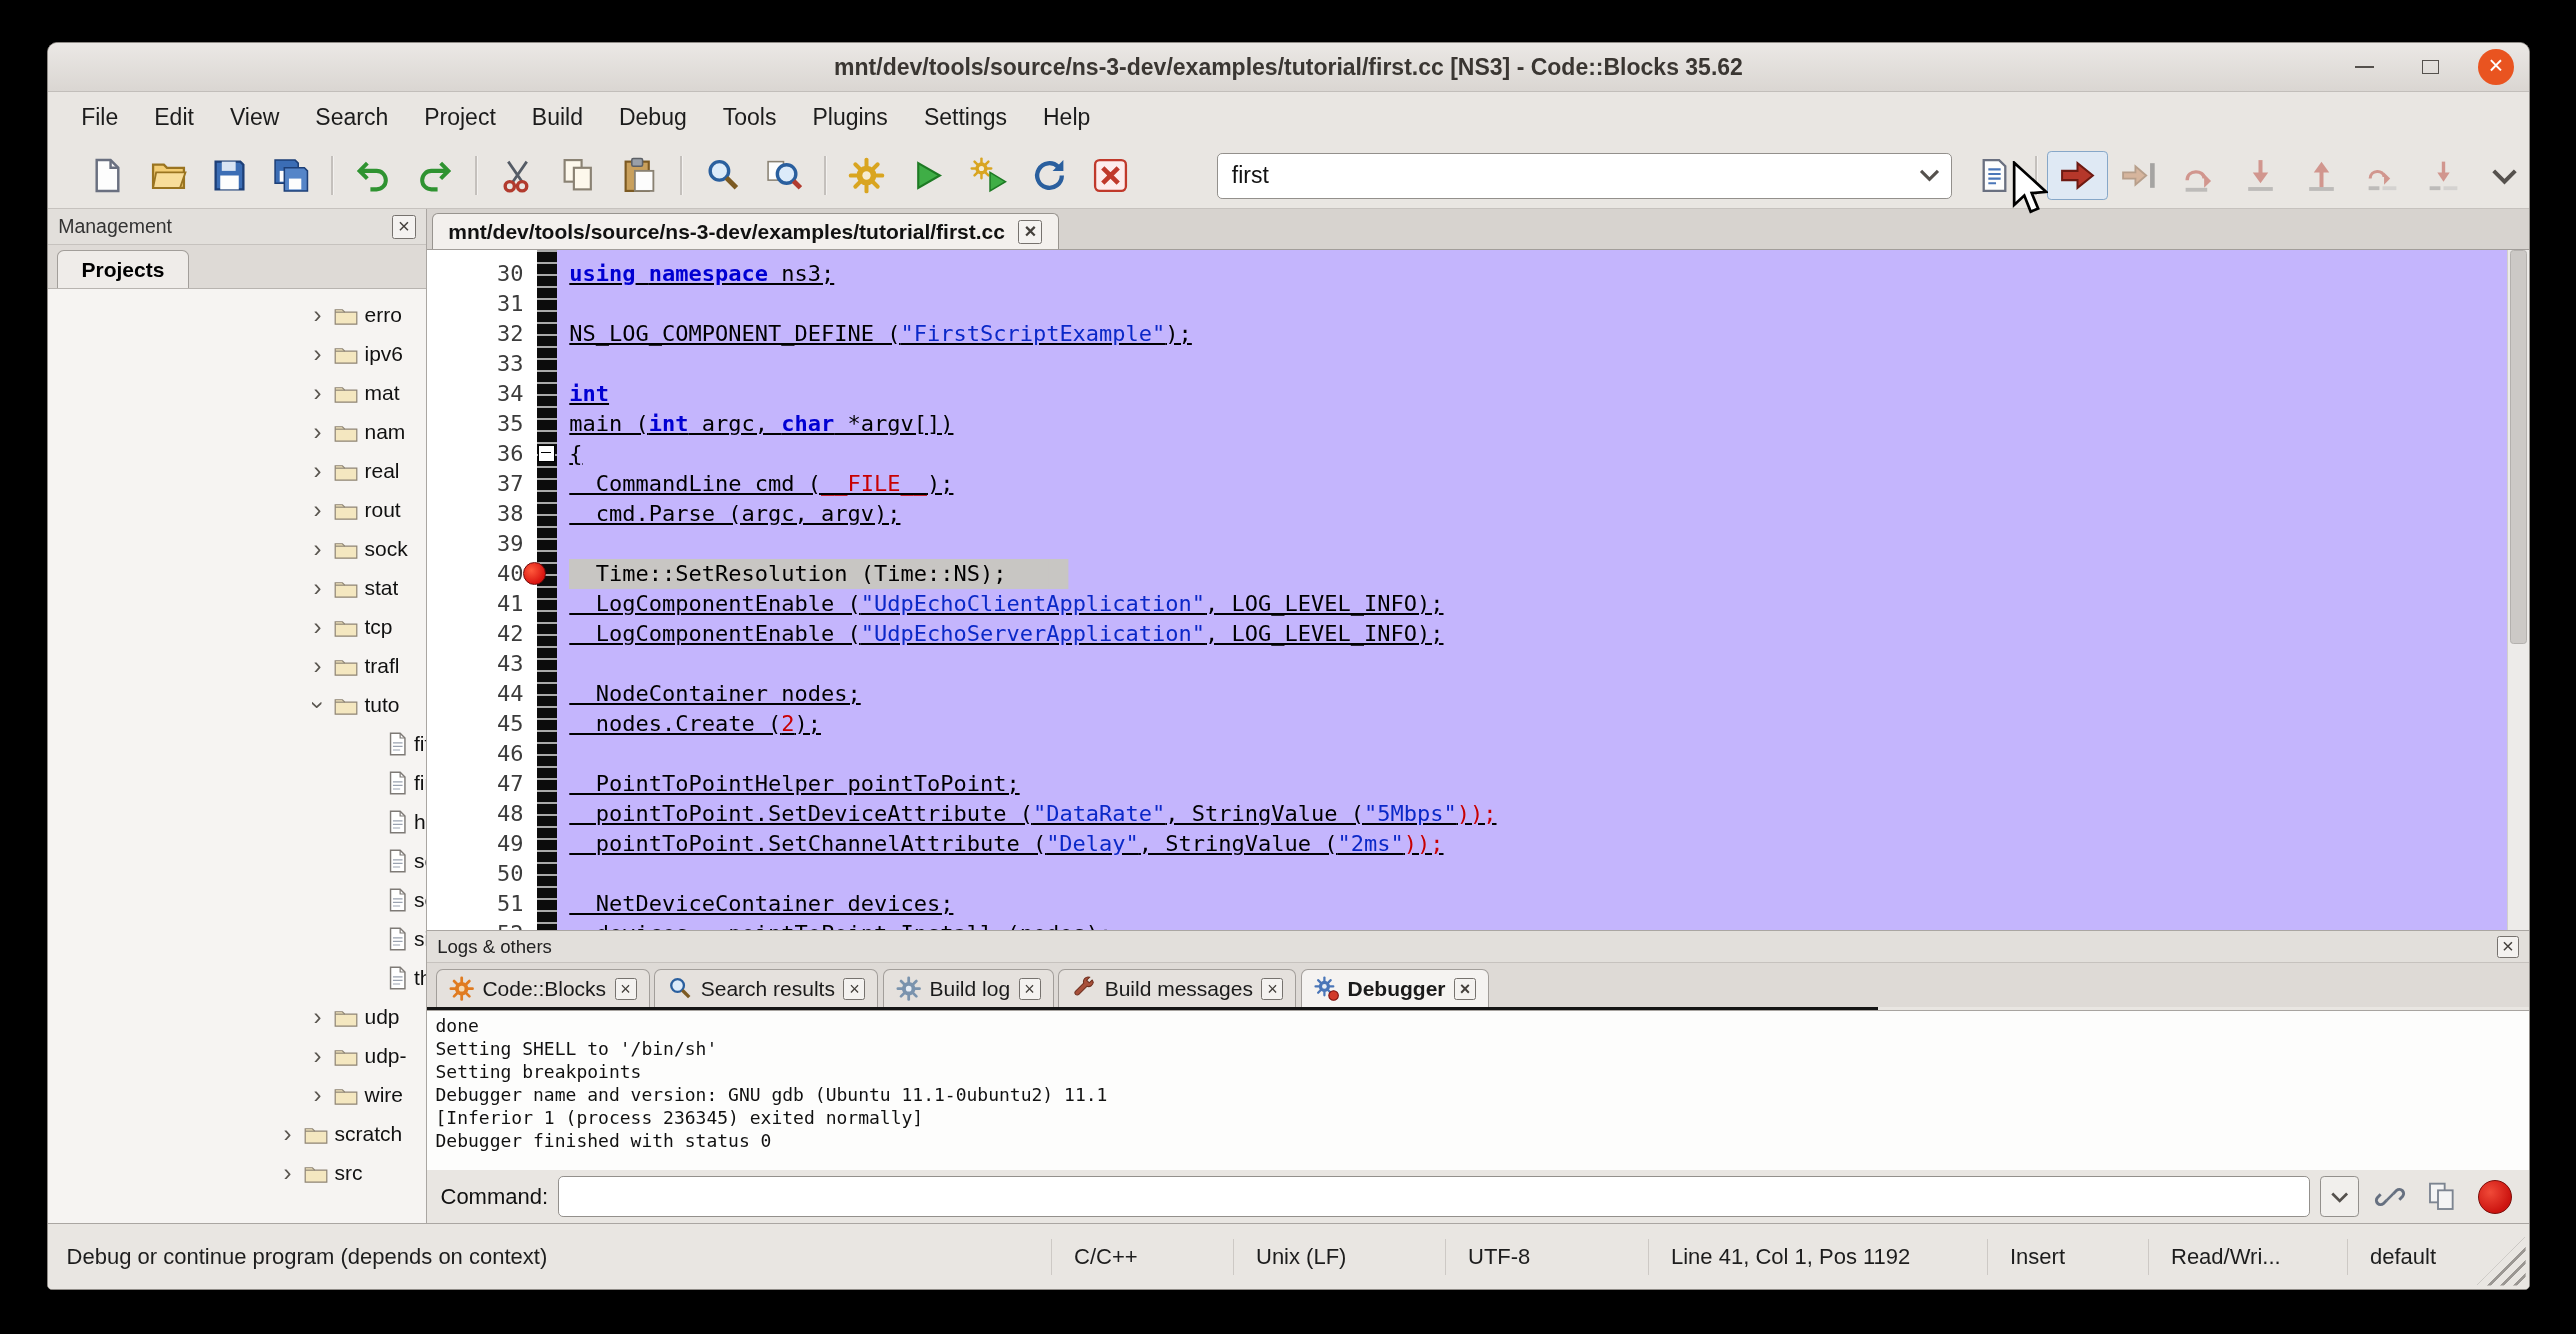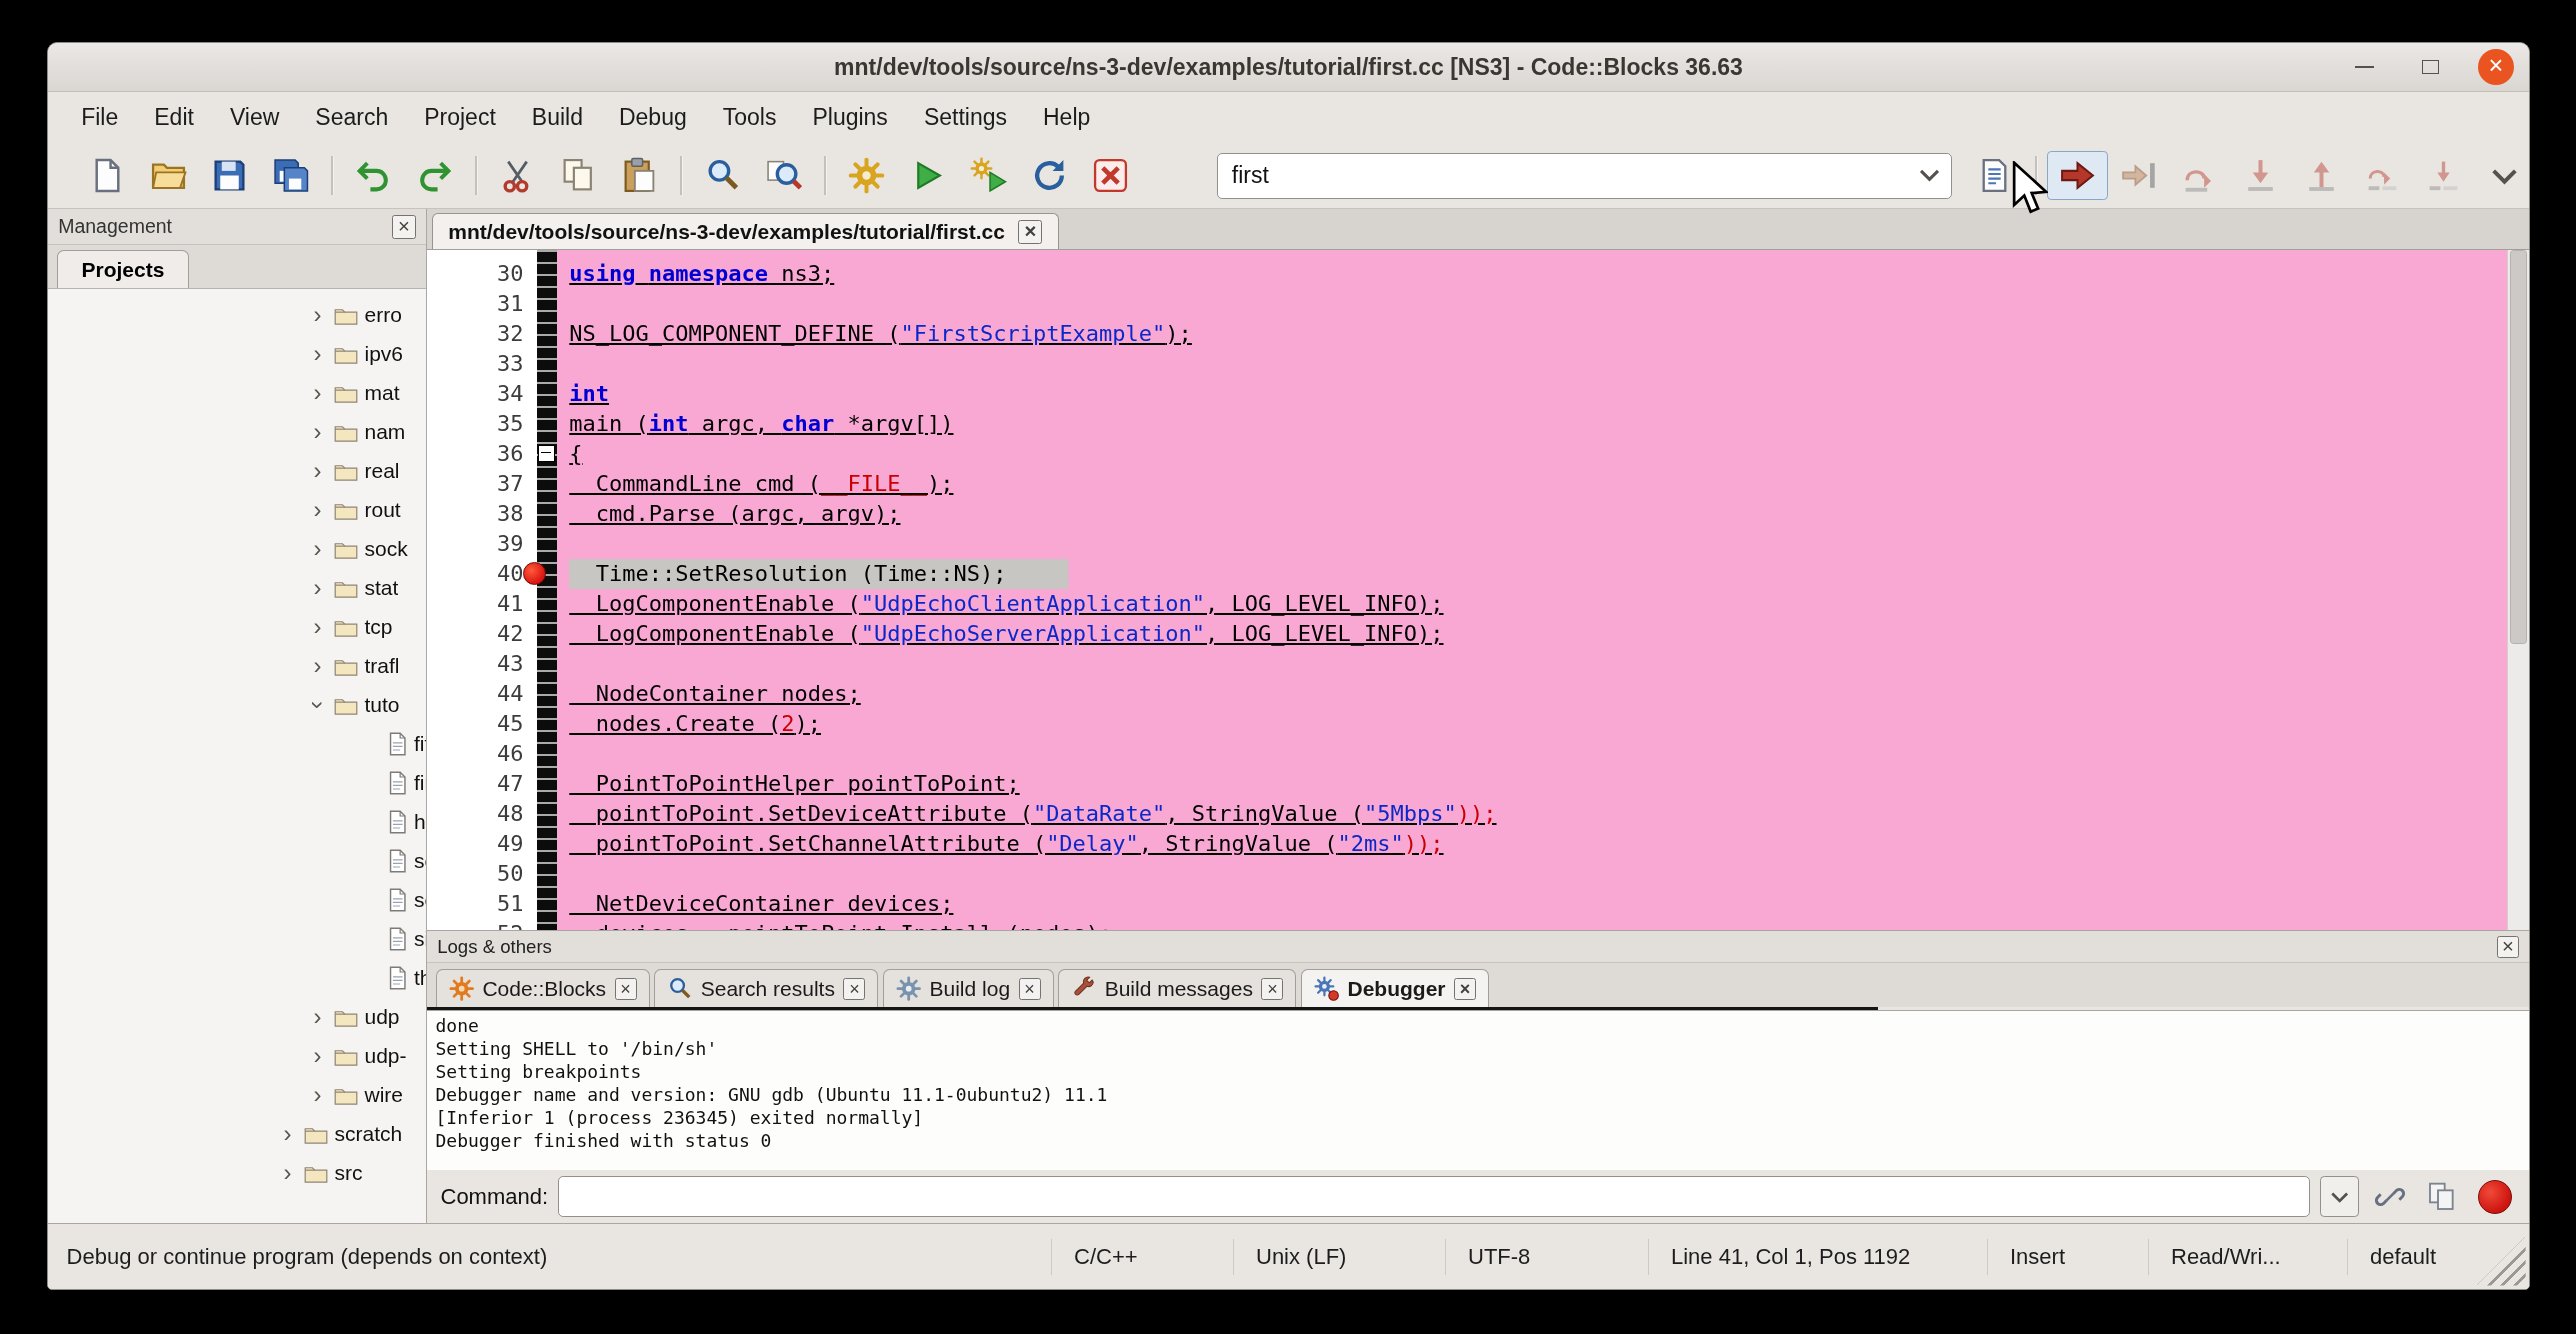--- a/index.html
+++ b/index.html
@@ -62,21 +62,21 @@
   .tree-icon { margin:0 6.8px 0 1.7px; flex:none; }
   .tree-label { overflow:hidden; }
 
   
   .right { flex:1; min-width:0; display:flex; flex-direction:column; }
 
   .editor-tabbar { height:41px; flex:none; background:#d7d3cf; border-bottom:0.8px solid #a29e9a; display:flex; align-items:flex-end; padding:4.2px 5.1px 0; }
   .editor-tab { height:36px; background:#f3f0ed; border:0.8px solid #98948f; border-bottom:none; border-radius:6px 6px 0 0;
                 display:flex; align-items:center; gap:13.5px; padding:0 15.2px; font-size:21px; font-weight:bold; color:#111; }
 
-  .editor { flex:1; min-height:0; background:#f9a8d4; display:flex; position:relative; overflow:hidden;
+  .editor { flex:1; min-height:0; background:#c4b5fd; display:flex; position:relative; overflow:hidden;
             font-family:"DejaVu Sans Mono",monospace; font-size:22px; line-height:30px; }
   .gutter { width:110px; flex:none; padding:8.5px 0 0; color:#3c3c3c; background:#fff; }
   .gut-row { height:30px; text-align:right; padding-right:13.5px; position:relative; }
   .bp { position:absolute; right:-8.5px; top:3.4px; width:23px; height:23px; border-radius:50%;
         background:radial-gradient(circle at 35% 35%, #ff5a3c, #da1410 70%); border:1.7px solid #6e0a0a; z-index:3; }
   .fold-strip { width:20.3px; flex:none; background:#0c0c0c; position:relative; padding-top:8.5px;
                 background-image:repeating-linear-gradient(180deg, rgba(255,255,255,.65) 0 1.7px, transparent 1.7px 12px); }
   .strip-row { height:30px; position:relative; }
   .fold-box { position:absolute; left:0.8px; top:6px; width:17px; height:17px; background:#fff; border:1.7px solid #000; }
   .fold-box::after { content:""; position:absolute; left:2.5px; right:2.5px; top:6px; height:1.7px; background:#000; }
@@ -131,21 +131,21 @@
   
   .cursor { position:absolute; left:2009px; top:161px; z-index:99; }
 </style>
 </head>
 <body>
 
 <div class="screen">
   <div class="window">
 
     <div class="titlebar">
-      <div class="title">mnt/dev/tools/source/ns-3-dev/examples/tutorial/first.cc [NS3] - Code::Blocks 36.63</div>
+      <div class="title">mnt/dev/tools/source/ns-3-dev/examples/tutorial/first.cc [NS3] - Code::Blocks 35.62</div>
       <div class="win-controls">
         <div class="win-btn">
             <span class="min-glyph"></span>
           </div>
         <div class="win-btn">
             <span class="max-glyph"></span>
           </div>
         <div class="win-close">
             <span class="close-glyph">×</span>
           </div>

